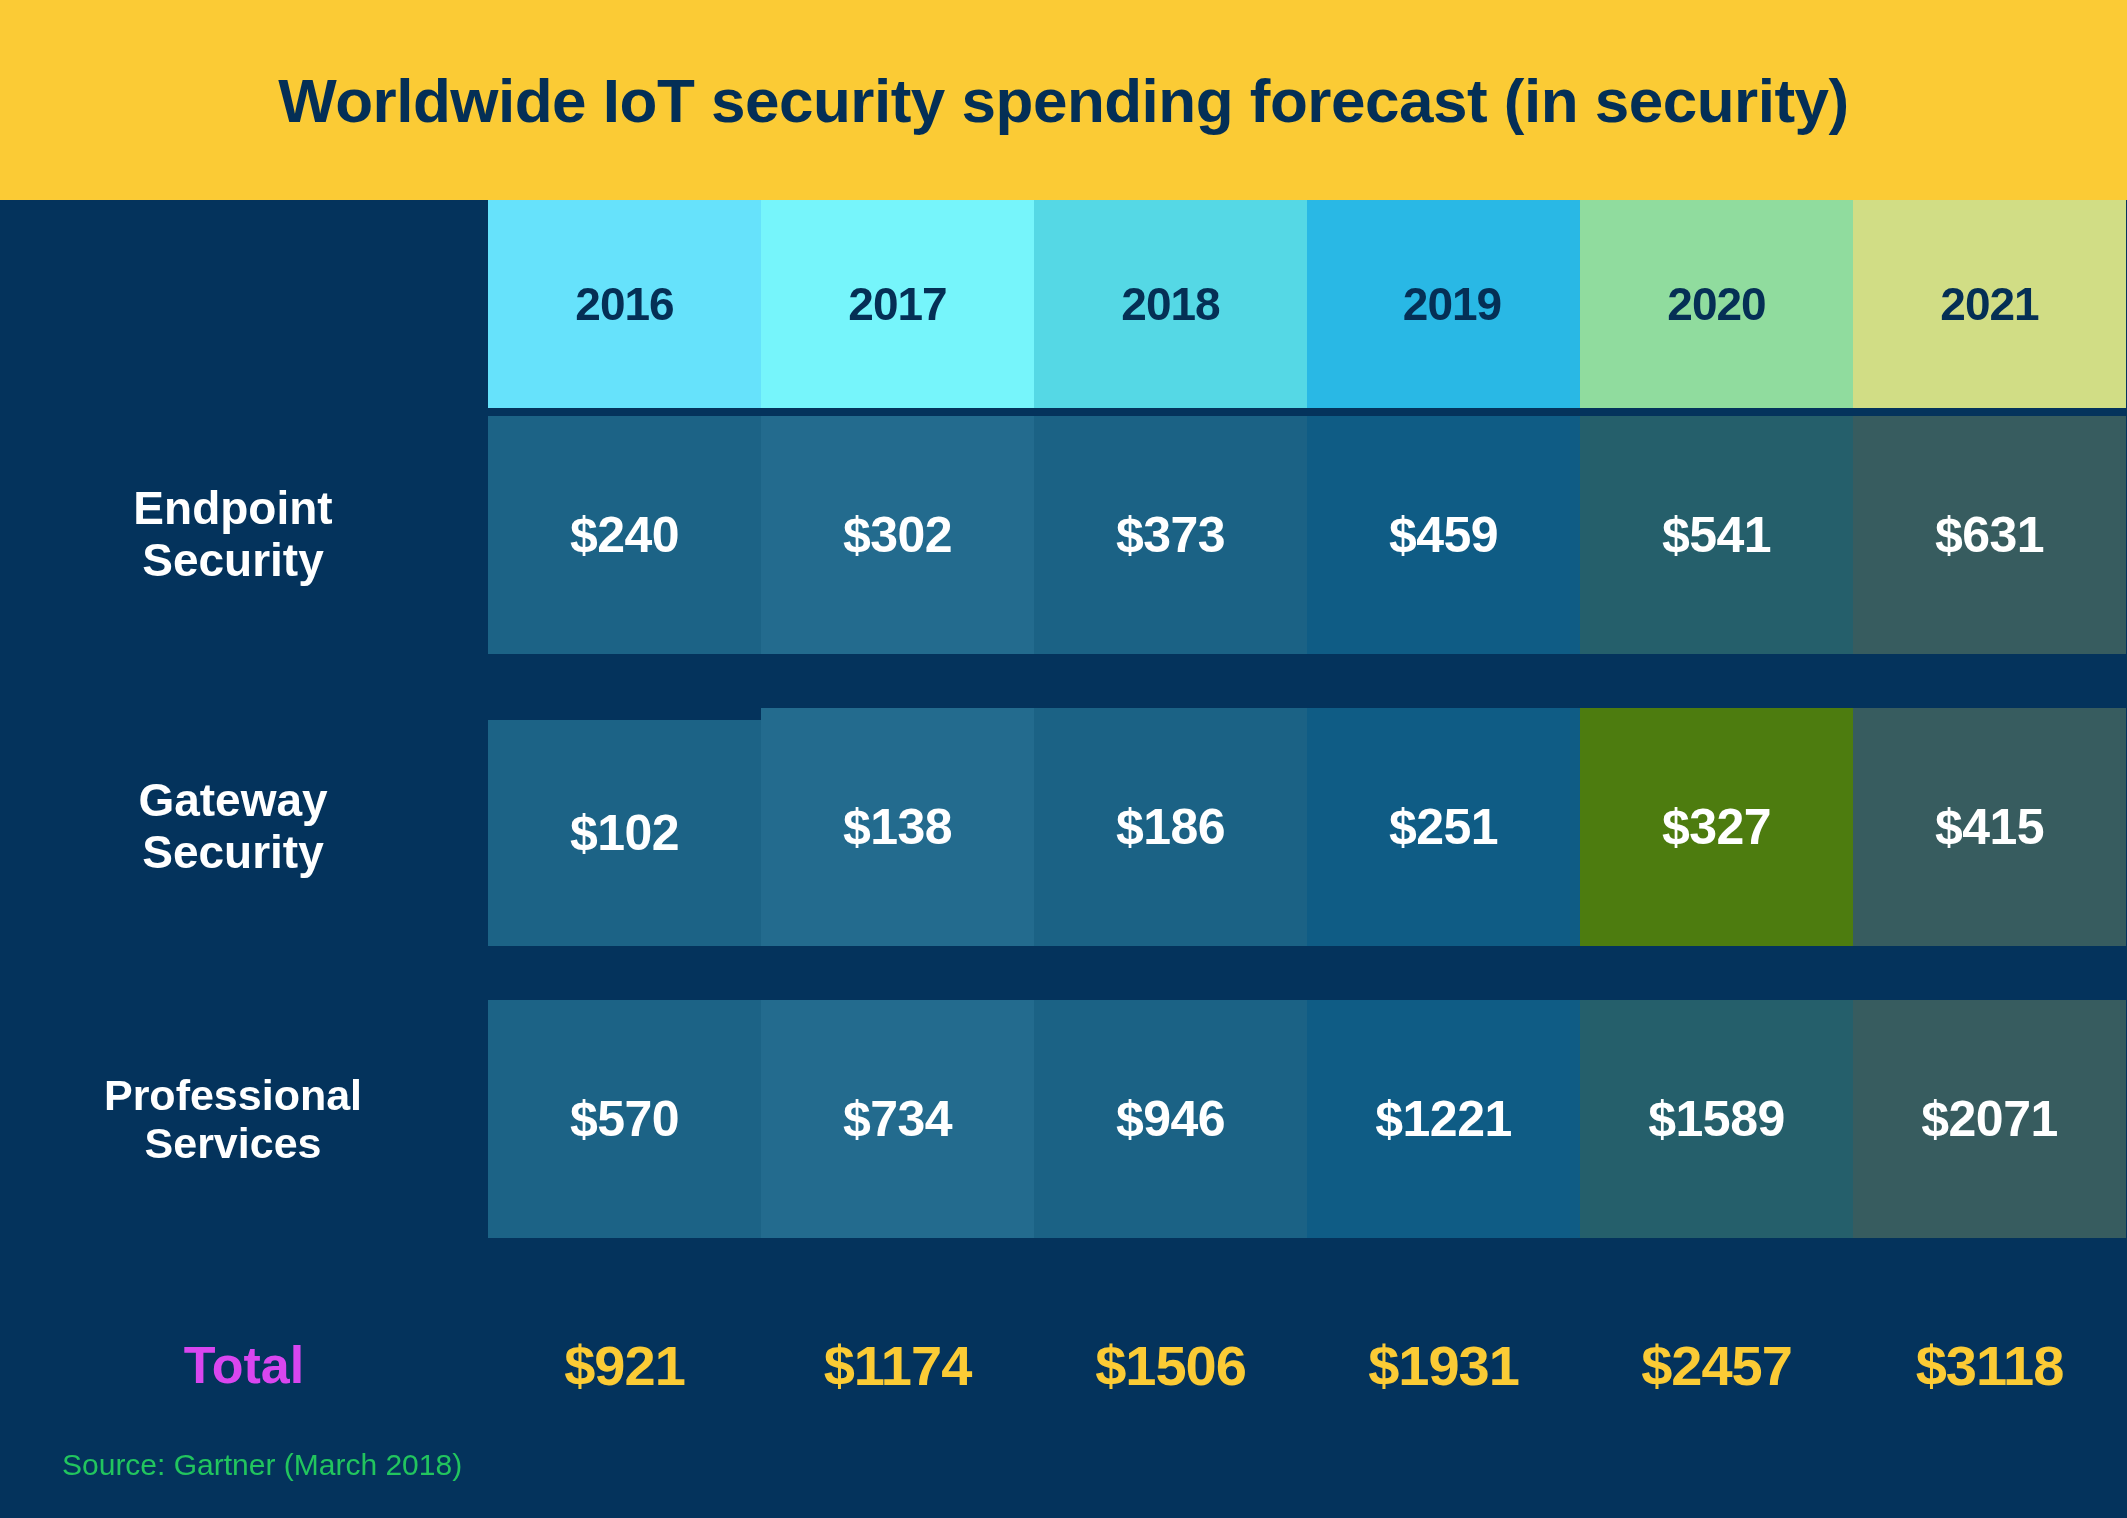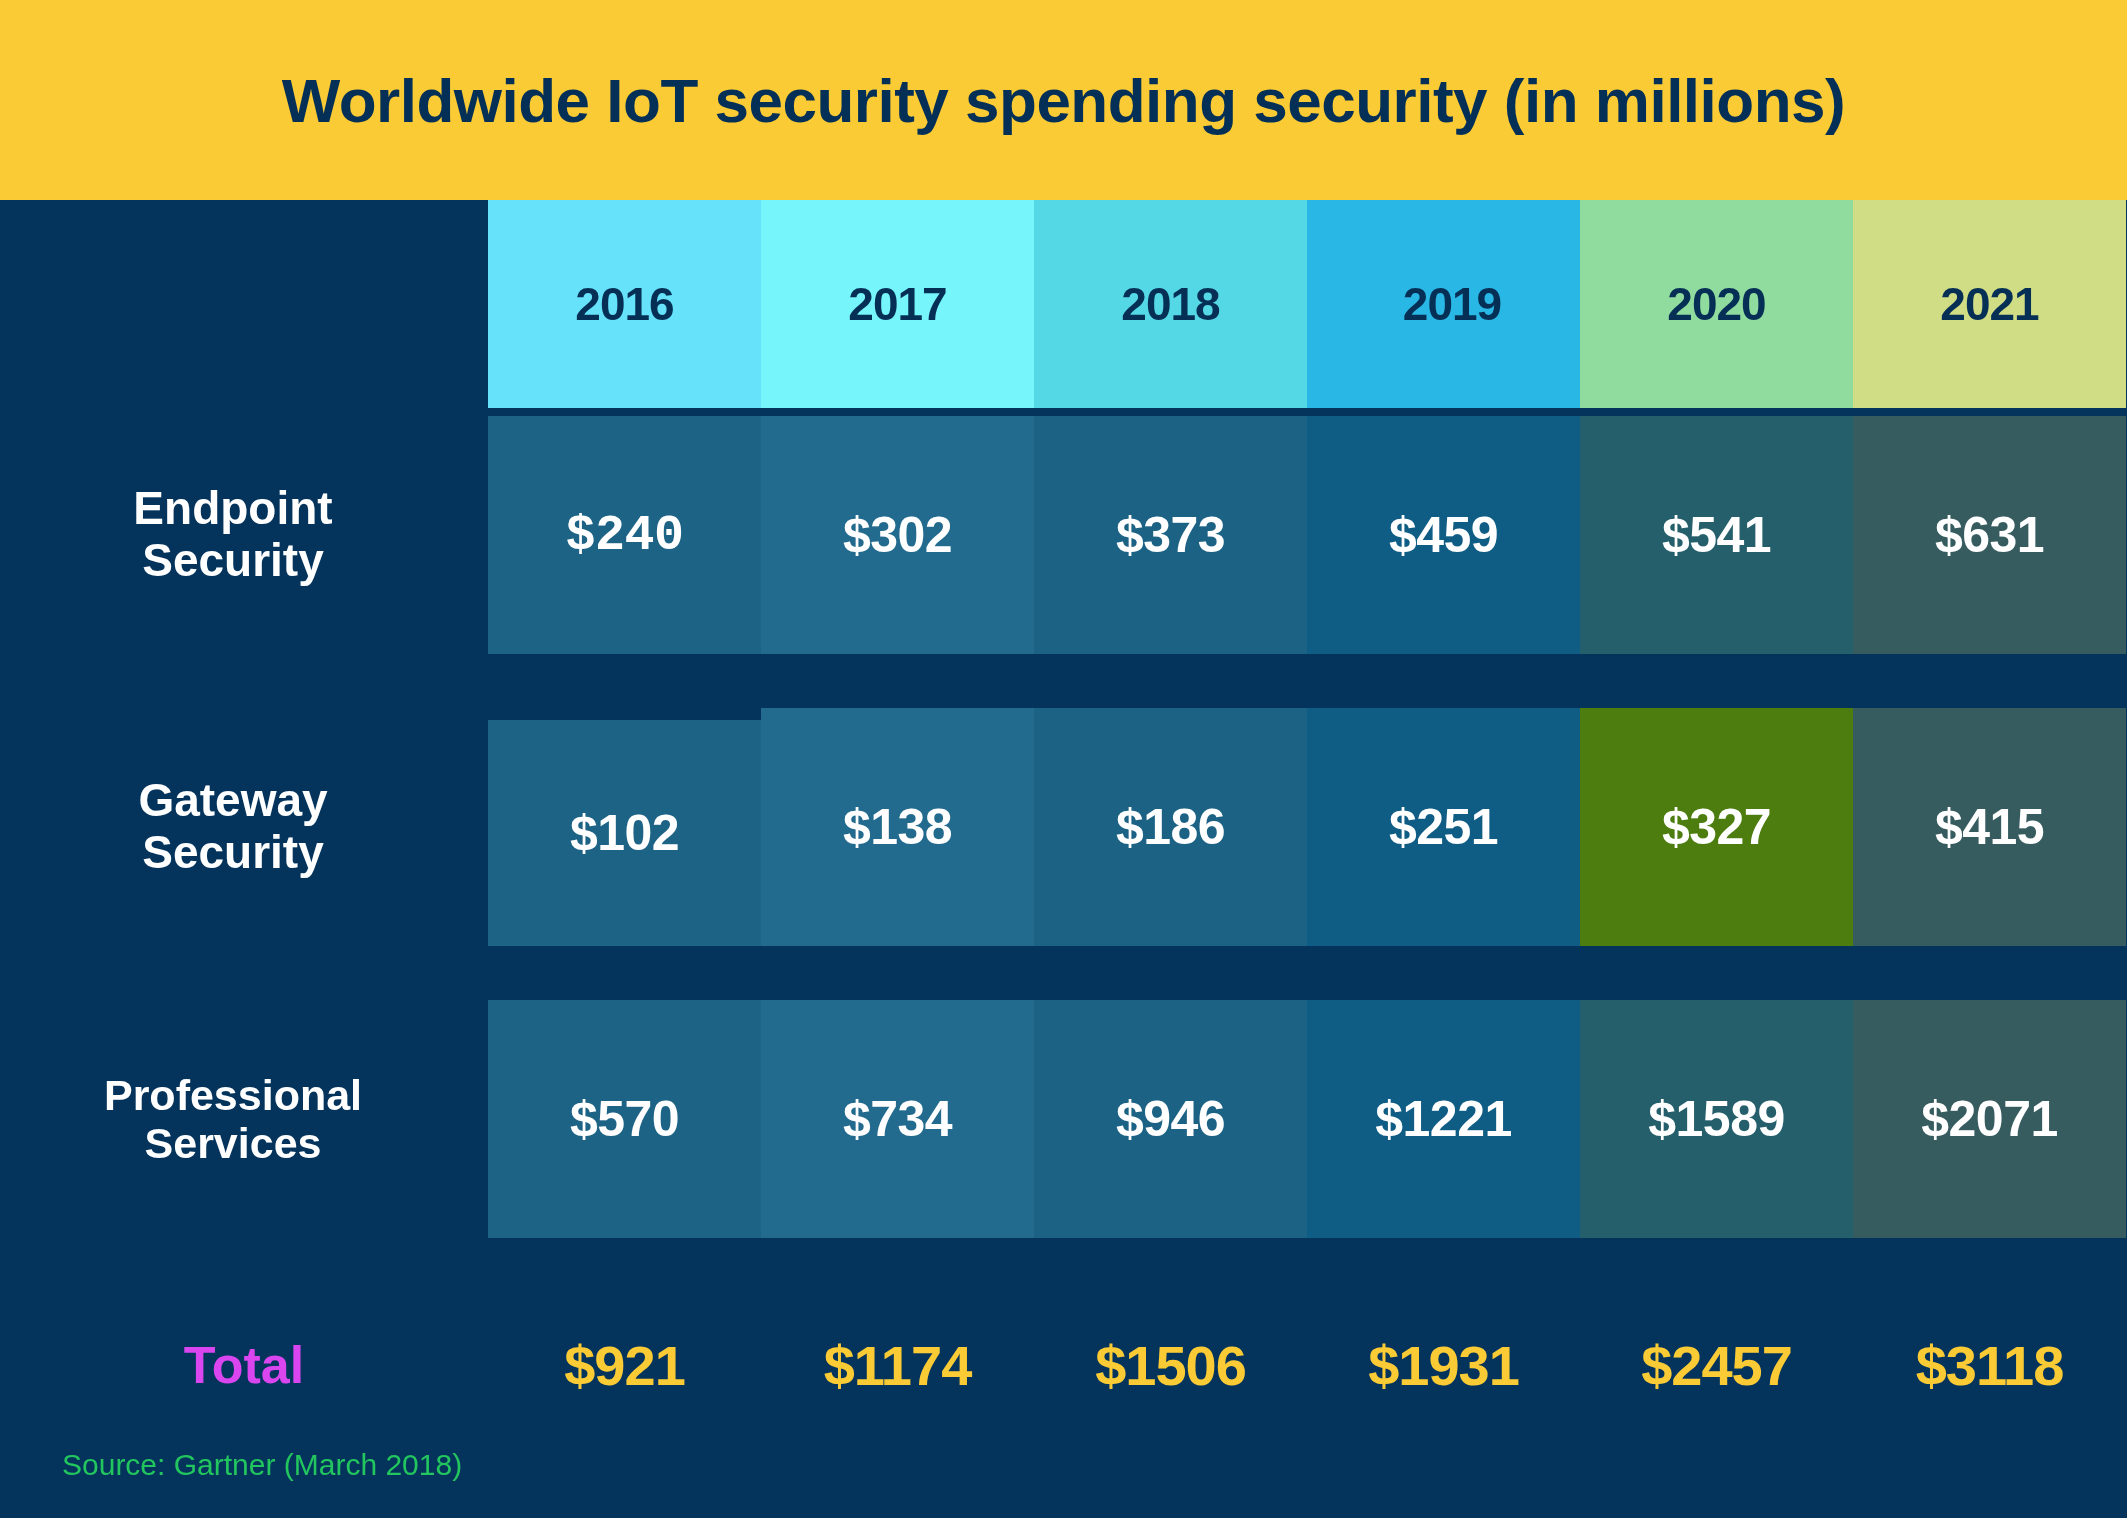--- a/index.html
+++ b/index.html
@@ -140,21 +140,21 @@
     font-weight: normal;
     font-family: "Liberation Sans", sans-serif;
   }
 </style>
 </head>
 <body>
 
 <div class="infographic">
 
   <div class="title-banner">
-    <div class="title-text">Worldwide IoT security spending security (in millions)</div>
+    <div class="title-text">Worldwide IoT security spending forecast (in security)</div>
   </div>
 
   <div class="table-area">
     <div class="grid">
 
       <div class="hdr-rowlabel"></div>
       <div class="hdr-cell" id="hdr0" style="background: rgb(102, 226, 251);">2016</div>
       <div class="hdr-cell" id="hdr1" style="background: rgb(118, 245, 251);">2017</div>
       <div class="hdr-cell" id="hdr2" style="background: rgb(85, 216, 229);">2018</div>
       <div class="hdr-cell" id="hdr3" style="background: rgb(41, 184, 229); padding-left: 17px;">2019</div>
@@ -166,21 +166,21 @@
       <div class="spacer"></div>
       <div class="spacer"></div>
       <div class="spacer"></div>
       <div class="spacer"></div>
       <div class="spacer"></div>
 
       <div class="row-label">
         <span>Endpoint</span>
         <span>Security</span>
       </div>
-      <div class="data-cell" id="c0-0" style="background: rgb(28, 99, 134); font-family: Liberation Mono, monospace;">$240</div>
+      <div class="data-cell" id="c0-0" style="background: rgb(28, 99, 134);">$240</div>
       <div class="data-cell" id="c0-1" style="background: rgb(35, 107, 142);">$302</div>
       <div class="data-cell" id="c0-2" style="background: rgb(27, 98, 133);">$373</div>
       <div class="data-cell" id="c0-3" style="background: rgb(15, 92, 133);">$459</div>
       <div class="data-cell" id="c0-4" style="background: rgb(37, 95, 107);">$541</div>
       <div class="data-cell" id="c0-5" style="background: rgb(55, 92, 95);">$631</div>
 
       <div class="spacer"></div>
       <div class="spacer"></div>
       <div class="spacer"></div>
       <div class="spacer"></div>

